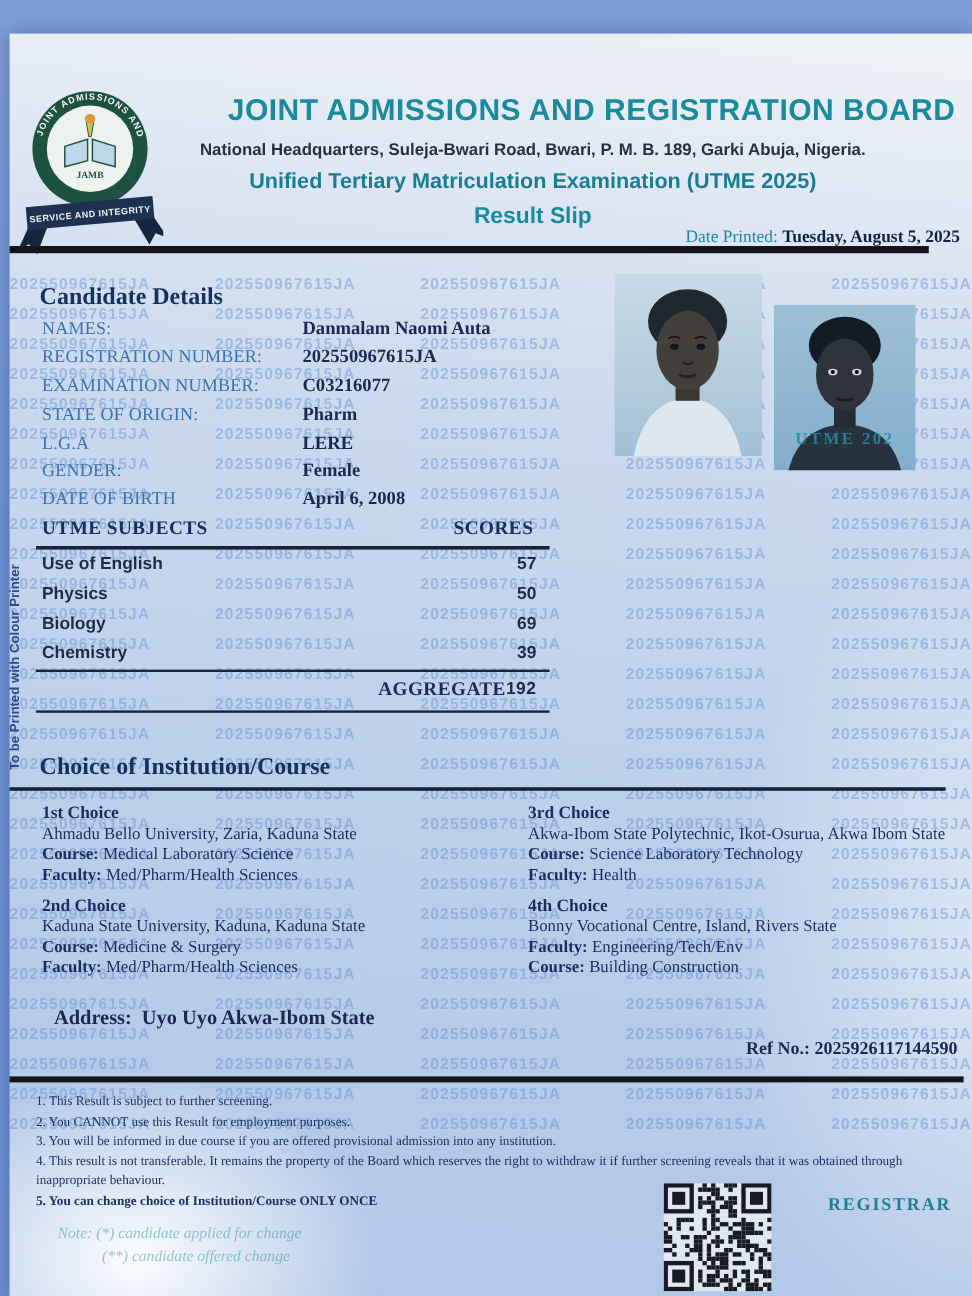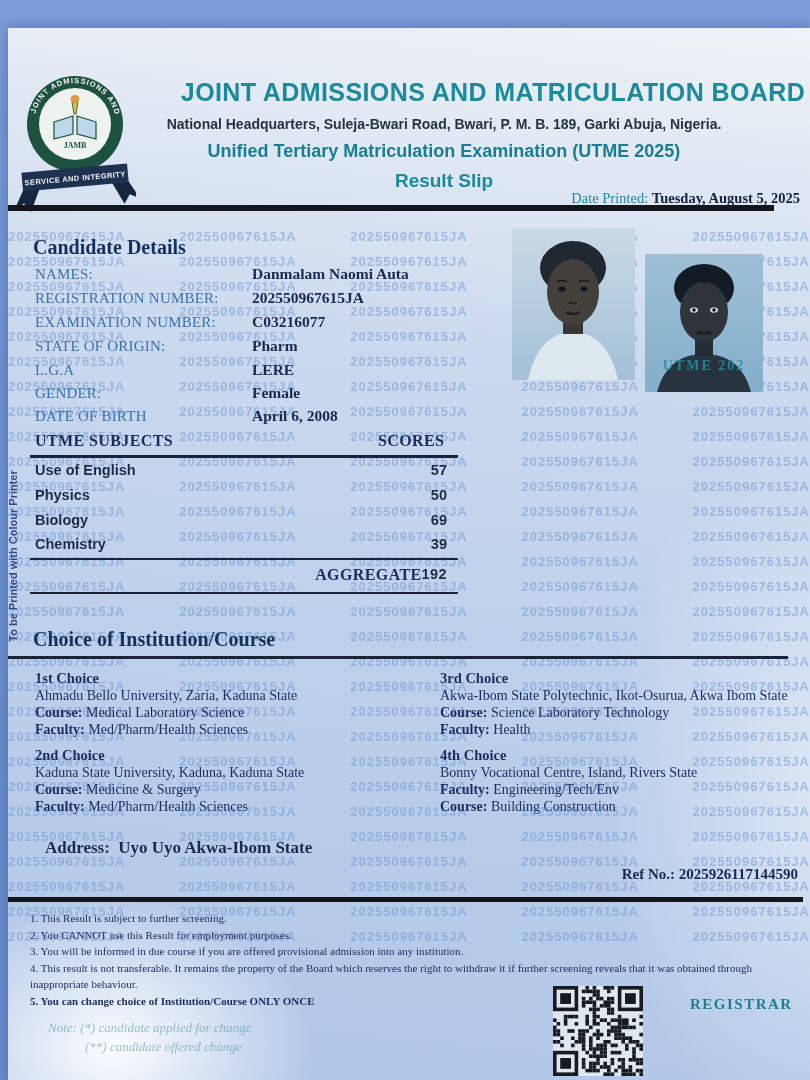--- a/index.html
+++ b/index.html
@@ -87,21 +87,21 @@
       <text x="61" y="76" text-anchor="middle" font-family="Liberation Serif, serif" font-size="8" font-weight="700" fill="#1d5140">JAMB</text>
 
       <g transform="rotate(-5 61 105)">
         <polygon points="12,107 -2,132 8,127 14,136 26,111" fill="#17263f"></polygon>
         <polygon points="110,107 124,132 114,127 108,136 96,111" fill="#17263f"></polygon>
         <rect x="8" y="96" width="106" height="19" fill="#1e3150"></rect>
         <text x="61" y="109" text-anchor="middle" font-family="Liberation Sans, sans-serif" font-size="7.5" font-weight="700" fill="#eef2f5" letter-spacing="0.4">SERVICE AND INTEGRITY</text>
       </g>
     </svg>
 
-    <div class="abs board-name" style="left:170px;right:2px;top:50px;">JOINT ADMISSIONS AND MATRICULATION BOARD</div>
+    <div class="abs board-name" style="left:170px;right:2px;top:50px;">JOINT ADMISSIONS AND REGISTRATION BOARD</div>
     <div class="abs hq-line" style="left:70px;right:0;top:88px;">National Headquarters, Suleja-Bwari Road, Bwari, P. M. B. 189, Garki Abuja, Nigeria.</div>
     <div class="abs exam-title" style="left:70px;right:0;top:113px;">Unified Tertiary Matriculation Examination (UTME 2025)</div>
     <div class="abs slip-title" style="left:70px;right:0;top:142px;">Result Slip</div>
     <div class="abs date-line" style="right:10px;top:162px;width:300px;">
       <span class="lbl">Date Printed:</span>
       <span class="val">Tuesday, August 5, 2025</span>
     </div>
     <div class="abs rule" style="left:0;top:177px;width:766px;height:6px;"></div>
 
     <div class="abs sec-title" style="left:25px;top:208px;">Candidate Details</div>

